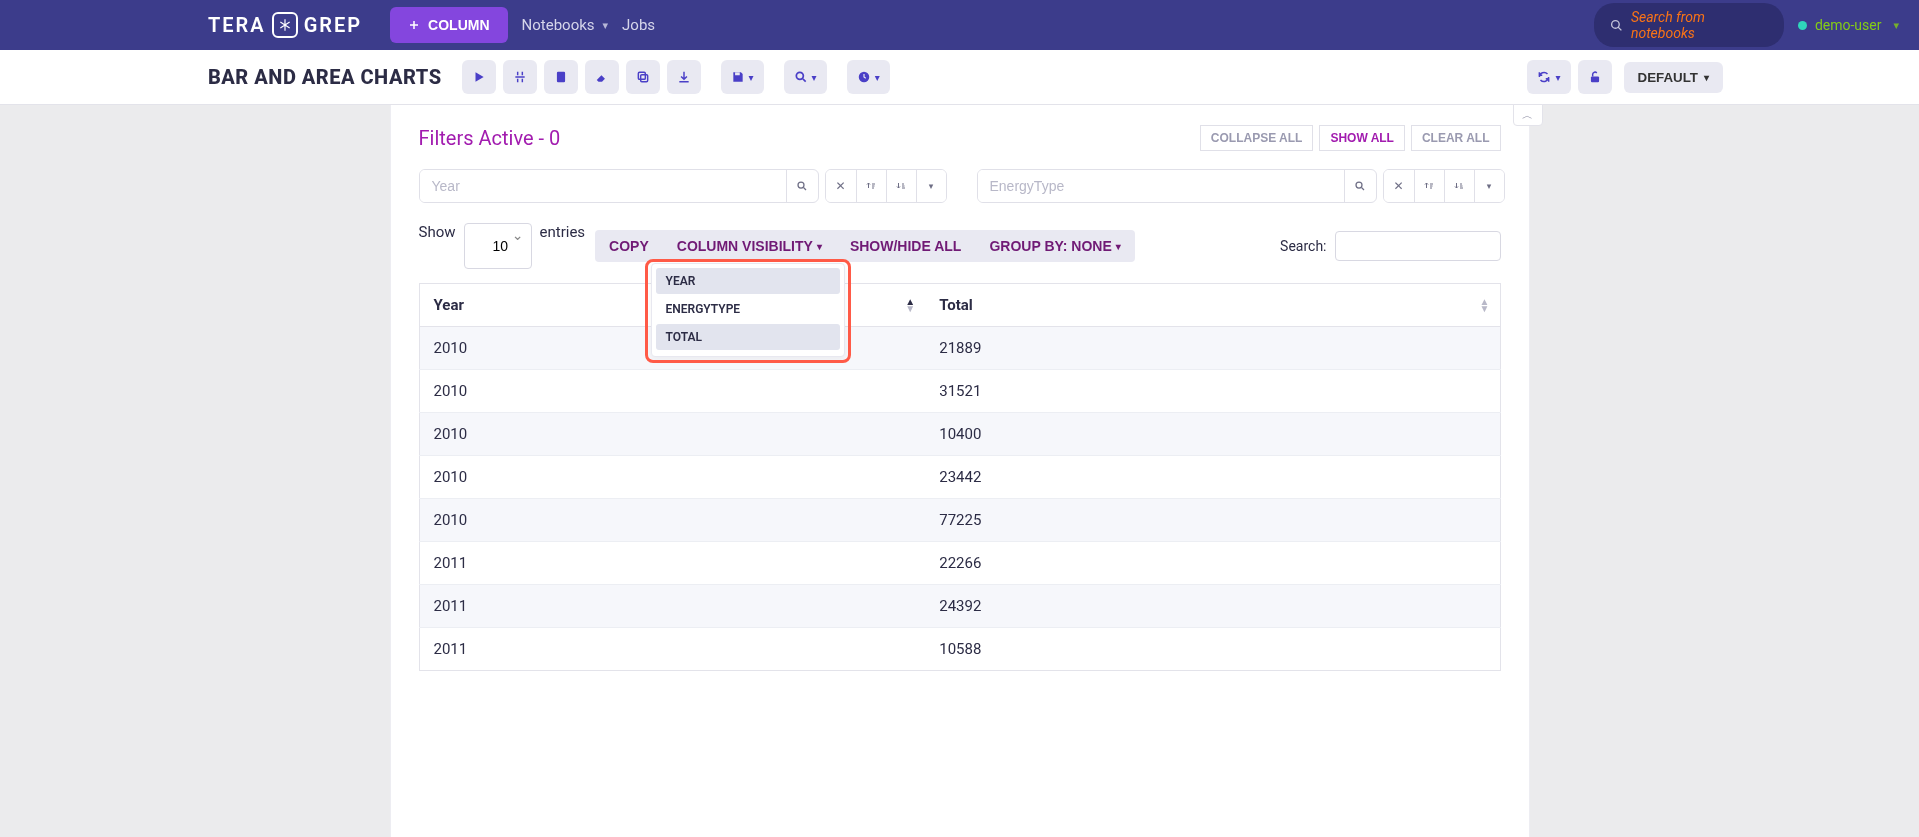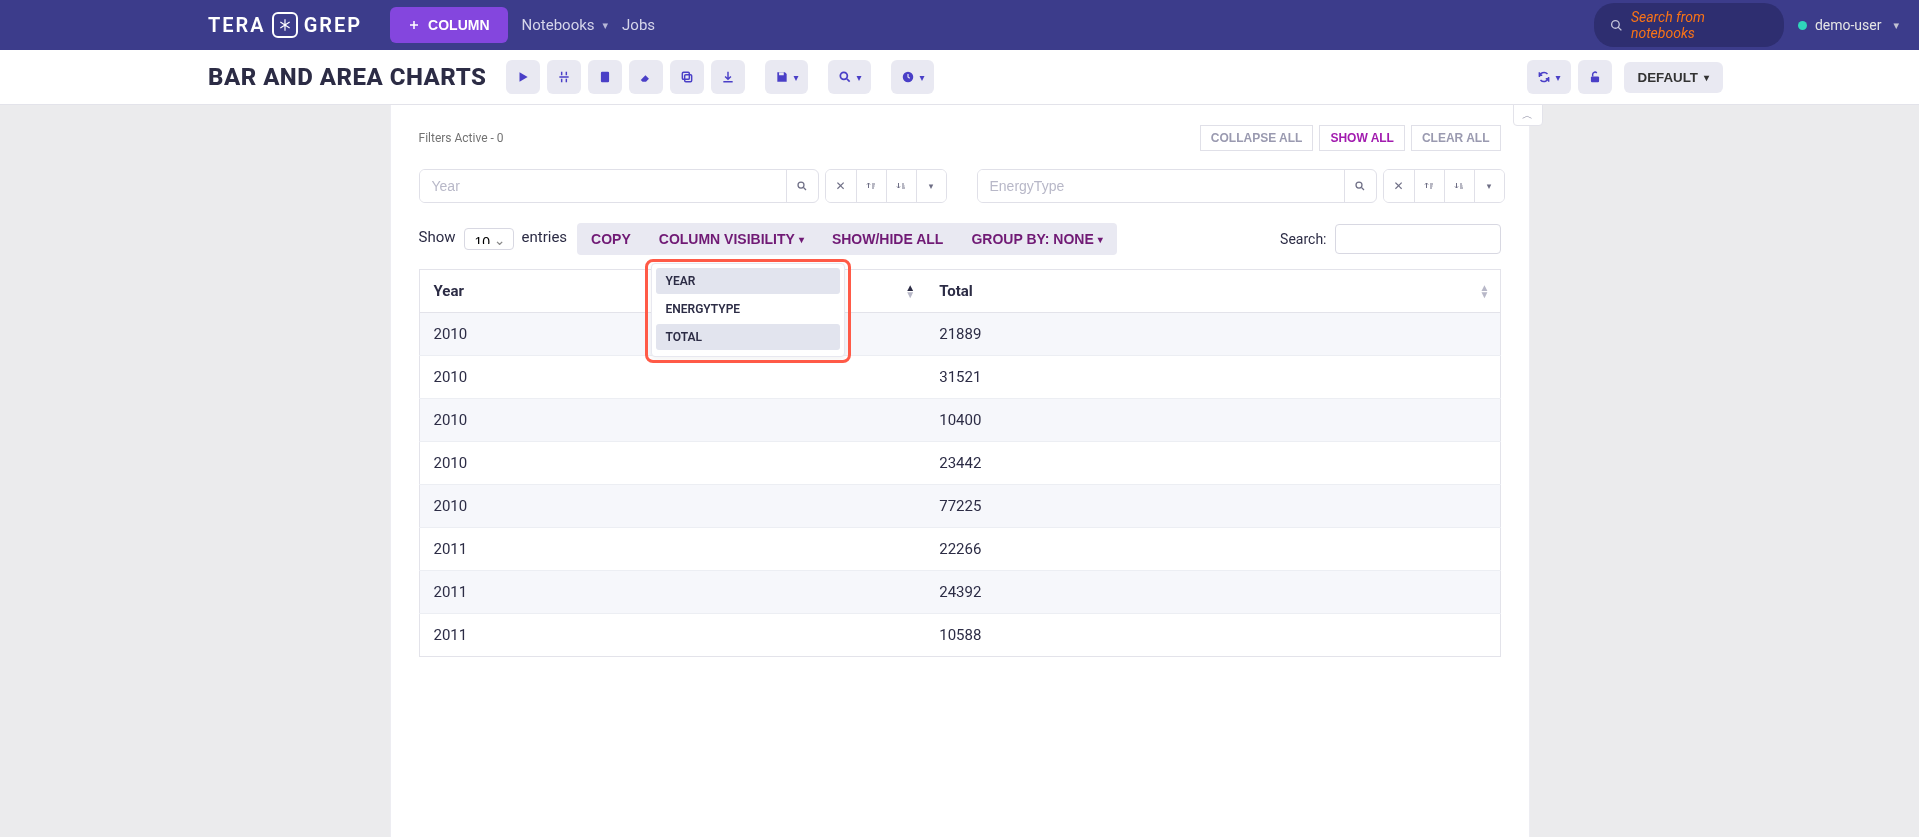--- a/index.html
+++ b/index.html
@@ -67,36 +67,36 @@
     gap: 8px;
     width: 190px;
     color: #f97316;
     font-size: 14px;
     font-style: italic;
   }
   .user-badge {
     display: flex;
     align-items: center;
     gap: 8px;
-    color: #e5e5e5;
+    color: #84cc16;
     font-size: 14px;
     cursor: pointer;
   }
   .dot { width: 9px; height: 9px; border-radius: 50%; background: #2fd6bb; }
   .caret-down::after { content: "▾"; font-size: 11px; margin-left: 4px; opacity: .8; }
 
   .subheader {
     background: #fff;
     border-bottom: 1px solid #e3e3ea;
     display: flex;
     align-items: center;
     padding: 10px 196px 10px 208px;
     gap: 12px;
   }
-  .page-title { font-weight: 800; font-size: 24px; letter-spacing: .5px; text-align: right; }
+  .page-title { font-weight: 800; font-size: 20px; letter-spacing: .5px; text-align: right; }
   .icon-group { display: flex; gap: 7px; margin-left: 8px; }
   .icon-btn {
     background: #e9e9f2;
     border: none;
     border-radius: 6px;
     width: 34px; height: 34px;
     display: flex; align-items: center; justify-content: center;
     color: #4a3fc7;
     cursor: pointer;
     gap: 4px;
@@ -129,21 +129,21 @@
     background: #fff;
     border: 1px solid #e3e3ea;
     border-radius: 0 0 4px 4px;
     width: 30px; height: 22px;
     display: flex; align-items: center; justify-content: center;
     color: #8a8aa0;
     cursor: pointer;
     font-size: 11px;
   }
   .filters-row { display: flex; align-items: center; margin-bottom: 18px; }
-  .filters-label { font-size: 12px; color: #737373; }
+  .filters-label { font-size: 20px; color: #a21caf; }
   .view-controls { display: flex; gap: 6px; }
   .pill-btn {
     border: 1px solid #e0e0e8;
     background: #fff;
     color: #9a9ab0;
     font-size: 12px;
     font-weight: 600;
     padding: 5px 10px;
     border-radius: 0;
     cursor: pointer;
@@ -155,21 +155,21 @@
   .filter-input-wrap { border: 1px solid #e0e0e8; border-radius: 6px; display: flex; width: 400px; height: 34px; overflow: hidden; }
   .filter-input-wrap input { border: none; padding: 0 12px; flex: 1; font-size: 14px; outline: none; color: #555; }
   .filter-input-wrap input::placeholder { color: #b8b8c8; }
   .filter-search-ic { width: 32px; display: flex; align-items: center; justify-content: center; color: #6e6e85; border-left: 1px solid #e0e0e8; }
   .mini-btns { display: flex; border: 1px solid #e0e0e8; border-radius: 6px; overflow: hidden; height: 34px; }
   .mini-btns button { border: none; background: #fff; width: 30px; color: #6e6e85; border-left: 1px solid #e0e0e8; cursor: pointer; font-size: 12px; display:flex; align-items:center; justify-content:center; }
   .mini-btns button:first-child { border-left: none; }
 
   .controls-row { display: flex; align-items: center; margin-bottom: 14px; gap: 10px; position: relative; }
   .show-entries { display: flex; gap: 8px; font-size: 15px; }
-  .show-entries select { border: 1px solid #d8d8e2; border-radius: 4px; padding: 5px 22px 5px 10px; font-size: 14px; height: 22px; appearance:none; background:#fff; }
+  .show-entries select { border: 1px solid #d8d8e2; border-radius: 4px; padding: 5px 22px 5px 28px; font-size: 14px; height: 46px; appearance:none; background:#fff; }
   .select-wrap { position: relative; }
   .select-wrap::after { content: "⌄"; position: absolute; right: 8px; top: 4px; color: #888; pointer-events: none; font-size: 14px; }
   .btn-bar { display: flex; background: #e9e9f2; border-radius: 4px; overflow: hidden; }
   .btn-bar button { border: none; background: transparent; padding: 8px 14px; font-weight: 700; font-size: 14px; color: #701a75; cursor: pointer; display: flex; align-items: center; gap: 4px; }
   .dropdown-menu {
     position: absolute;
     top: 40px; left: 232px;
     background: #fff;
     border: 1px solid #e8e8f0;
     border-radius: 4px;

